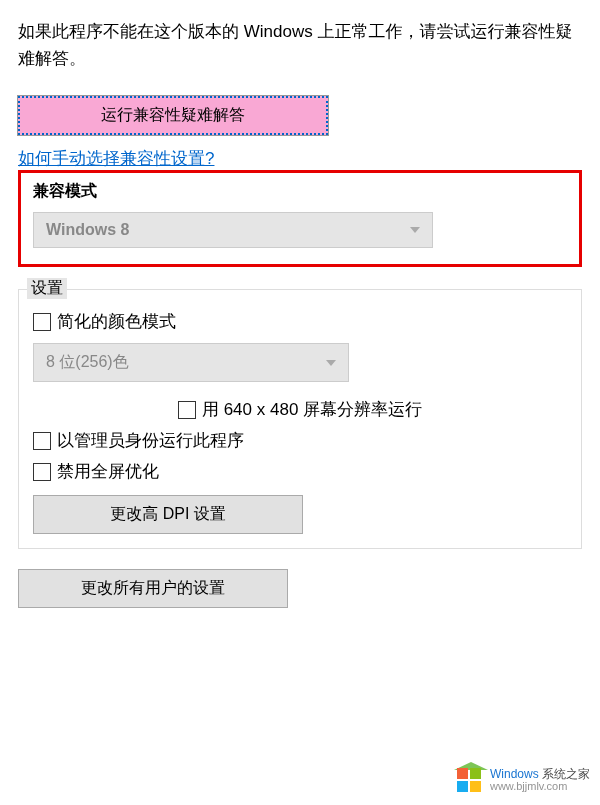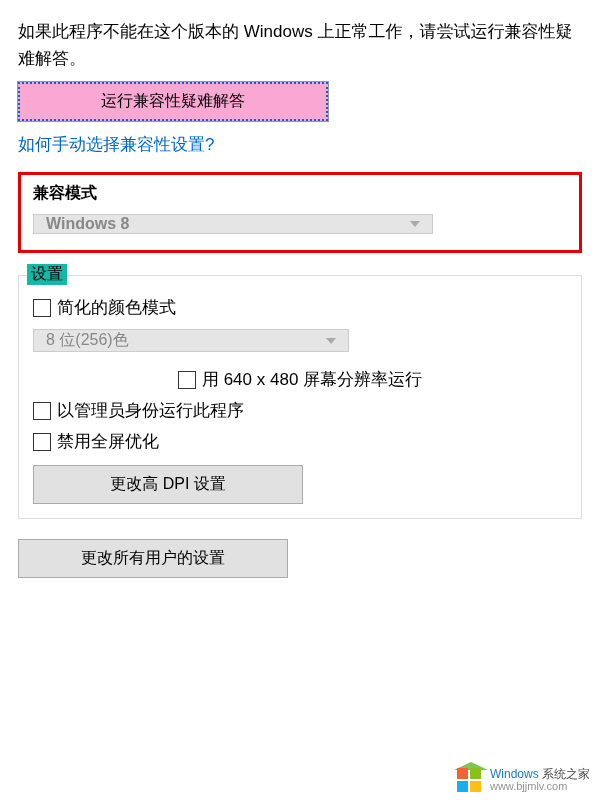--- a/index.html
+++ b/index.html
@@ -8,53 +8,53 @@
       font-size: 15px;
       color: #000;
       background: #fff;
       width: 600px;
       height: 805px;
       padding: 18px;
       position: relative;
     }
     .intro-text {
       line-height: 1.6;
-      margin-bottom: 10px;
+      margin-bottom: 24px;
       font-size: 17px;
     }
     .troubleshoot-btn {
       display: block;
       width: 310px;
       padding: 7px 0;
       text-align: center;
       background: #f9a8d4;
       border: 2px dotted #0066cc;
       outline: 1px solid #999;
       font-size: 16px;
       cursor: pointer;
       margin-bottom: 12px;
     }
     .link {
       color: #0066cc;
+      text-decoration: underline;
       font-size: 17px;
       cursor: pointer;
       display: inline-block;
-      margin-bottom: 16px;
     }
     .groupbox {
       border: 1px solid #ddd;
       padding: 12px 14px 14px 14px;
       margin-bottom: 20px;
       position: relative;
     }
     .groupbox-title {
       position: absolute;
       top: -12px;
       left: 8px;
-      background: #14b8a6;
+      background: #e5e5e5;
       padding: 0 4px;
       font-size: 16px;
     }
     .highlight-box {
       border: 3px solid #e60000;
       padding: 8px 12px 16px 12px;
       margin-bottom: 22px;
       position: relative;
       font-weight: bold;
     }
@@ -81,21 +81,21 @@
     }
     .checkbox-label {
       font-size: 17px;
     }
     .dropdown {
       display: flex;
       align-items: center;
       justify-content: space-between;
       background: #e5e5e5;
       border: 1px solid #ccc;
-      padding: 0 12px;
+      padding: 8px 12px;
       color: #888;
       font-size: 16px;
       margin-top: 10px;
       width: 400px;
       cursor: default;
     }
     .dropdown.narrow { width: 316px; }
     .chevron {
       width: 0; height: 0;
       border-left: 5px solid transparent;

